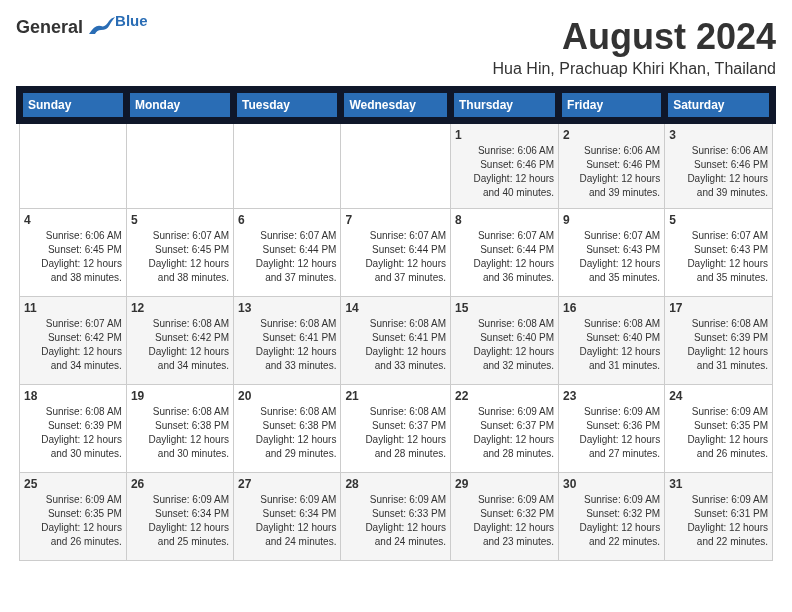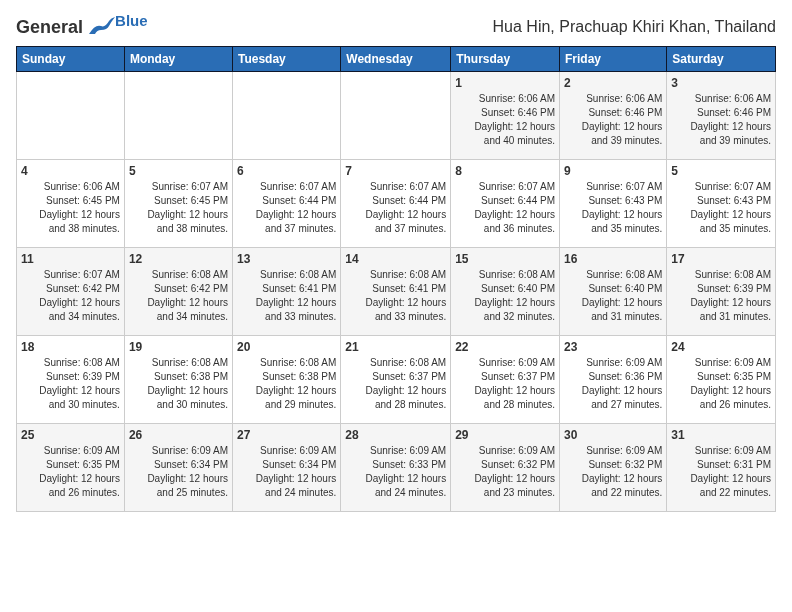--- a/index.html
+++ b/index.html
@@ -47,21 +47,21 @@
       width: 100%;
       border-collapse: collapse;
       font-size: 10.5px;
     }
     thead tr th {
       background: #2a6db5;
       color: #fff;
       text-align: left;
       padding: 5px 5px;
       font-size: 12px;
-      border: 1px solid #0f172a;
+      border: 7px solid #0f172a;
     }
     tbody tr td {
       border: 1px solid #ccc;
       vertical-align: top;
       padding: 4px 4px;
       height: 88px;
       width: 113px;
     }
     tbody tr:nth-child(odd) td {
       background: #f5f5f5;
@@ -94,20 +94,21 @@
     <div class="logo-row">
       <span style="font-size:18px;font-weight:bold;color:#333;">General</span>
 
       <svg class="logo-bird" viewBox="0 0 28 22" xmlns="http://www.w3.org/2000/svg">
         <path d="M2 18 Q8 8 14 10 Q18 12 22 5 Q24 2 28 1 Q24 6 22 10 Q20 14 14 14 Q10 14 8 18 Z" fill="#2a6db5"></path>
       </svg>
     </div>
     <span style="font-size:15px;font-weight:bold;color:#2a6db5;margin-top:-4px;">Blue</span>
   </div>
   <div class="title-area">
+    <div class="cal-title">August 2024</div>
     <div class="cal-subtitle">Hua Hin, Prachuap Khiri Khan, Thailand</div>
   </div>
 </div>
 
 <table>
   <thead>
     <tr>
       <th>Sunday</th>
       <th>Monday</th>
       <th>Tuesday</th>

